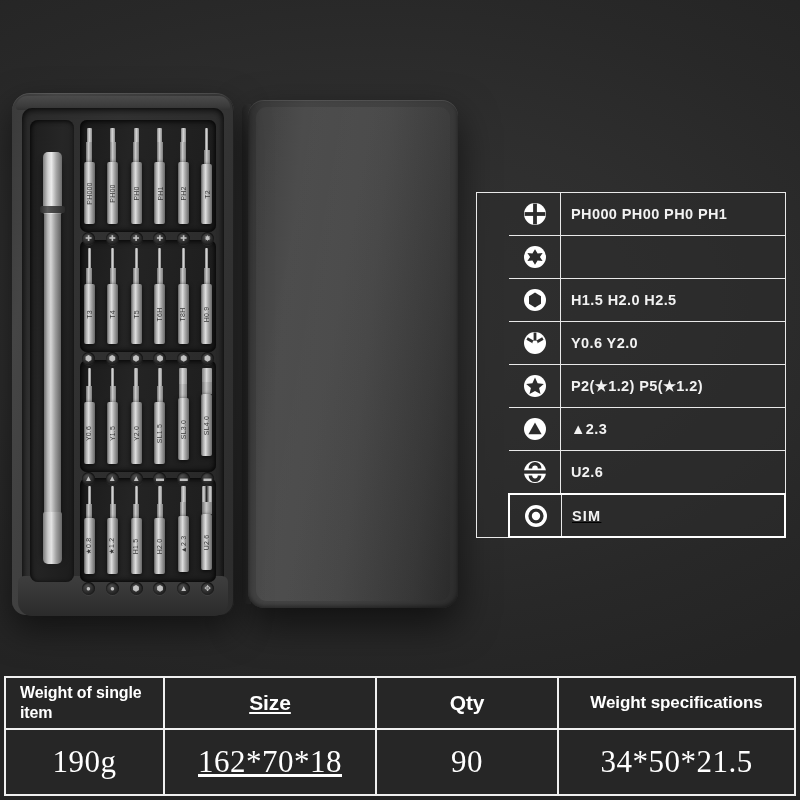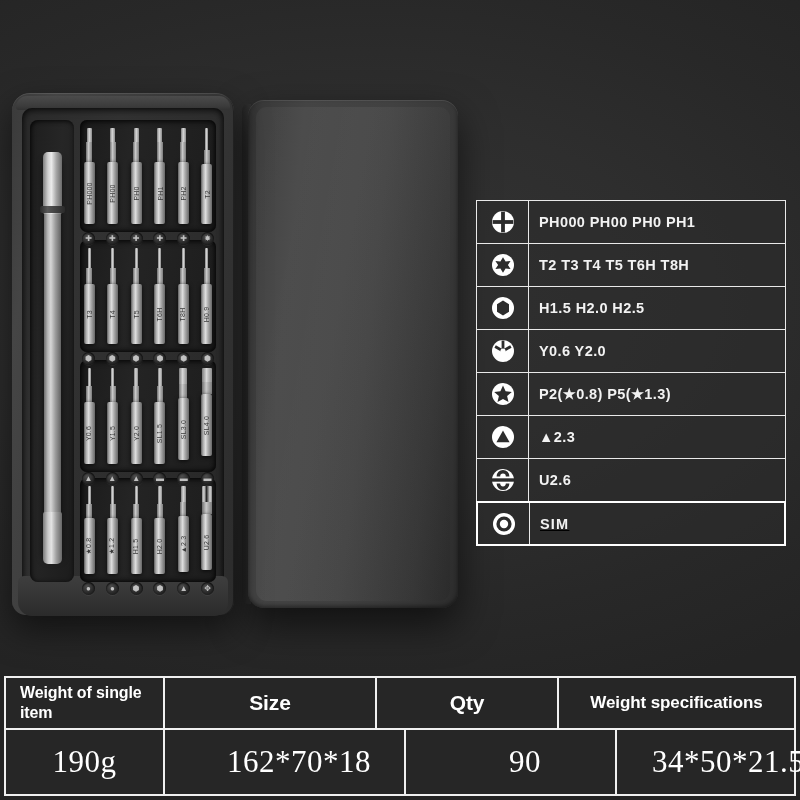--- a/index.html
+++ b/index.html
@@ -191,25 +191,26 @@
     position: absolute;
     left: 242px; top: 104px;
     width: 9px; height: 500px;
     border-radius: 6px 0 0 6px;
     background: linear-gradient(90deg, #262626, #343434);
   }
 
   
   #spec-table {
     position: absolute;
-    left: 476px; top: 200px;
+    left: 476px; top: 192px;
     width: 310px;
     border: 1px solid #e9e9e9;
     box-sizing: border-box;
     background: rgba(44,44,44,.55);
+    padding-left: 32px;
   }
   .spec-row {
     display: flex;
     align-items: stretch;
     height: 43px;
     border-bottom: 1px solid #e9e9e9;
     box-sizing: border-box;
   }
   .spec-row:last-child { border-bottom: none; text-decoration: underline; }
   .spec-row.highlight {
@@ -245,34 +246,34 @@
     left: 4px; top: 676px;
     width: 792px; height: 120px;
     border: 2px solid #f0f0f0;
     box-sizing: border-box;
     background: #262626;
     display: flex;
     flex-direction: column;
   }
   .bt-row { display: flex; }
   .bt-row.head { height: 51px; border-bottom: 2px solid #f0f0f0; justify-content: flex-end; }
-  .bt-row.body { height: 65px; gap: 29px; }
+  .bt-row.body { height: 65px; }
   .bt-cell {
     display: flex;
     align-items: center;
     justify-content: center;
     border-right: 2px solid #f0f0f0;
     box-sizing: border-box;
     color: #ffffff;
     text-align: center;
     padding: 0 6px;
   }
   .bt-cell:last-child { border-right: none; }
   .bt-c1 { flex: 0 0 159px; }
-  .bt-c2 { flex: 0 0 212px; }
+  .bt-c2 { flex: 0 0 212px; text-decoration: underline; }
   .bt-c3 { flex: 0 0 182px; }
   .bt-c4 { flex: 1 1 auto; }
   .bt-row.head .bt-cell {
     font-size: 17px;
     font-weight: bold;
     letter-spacing: -.1px;
   }
   .bt-row.head .bt-c1 {
     justify-content: flex-start;
     text-align: left;
@@ -590,21 +591,20 @@
     </div>
 
 
     <div class="spec-row">
       <div class="spec-icon-cell">
         <svg class="bit-icon" width="26" height="26" viewBox="0 0 26 26">
           <circle cx="13" cy="13" r="11" fill="#fff"></circle>
           <path d="M13 5.2 L15.6 9.6 L20.6 9.0 L17.9 13.0 L20.6 17.0 L15.6 16.4 L13 20.8 L10.4 16.4 L5.4 17.0 L8.1 13.0 L5.4 9.0 L10.4 9.6 Z" fill="#2c2c2c"></path>
         </svg>
       </div>
-      <div class="spec-label-cell">T2 T3 T4 T5 T6H T8H</div>
     </div>
 
     <div class="spec-row">
       <div class="spec-icon-cell">
         <svg class="bit-icon" width="26" height="26" viewBox="0 0 26 26">
           <circle cx="13" cy="13" r="11" fill="#fff"></circle>
           <path d="M13 5.6 L19.0 9.3 L19.0 16.7 L13 20.4 L7.0 16.7 L7.0 9.3 Z" fill="#2c2c2c"></path>
         </svg>
       </div>
       <div class="spec-label-cell">H1.5 H2.0  H2.5</div>
@@ -625,21 +625,21 @@
       <div class="spec-label-cell">Y0.6 Y2.0</div>
     </div>
 
     <div class="spec-row">
       <div class="spec-icon-cell">
         <svg class="bit-icon" width="26" height="26" viewBox="0 0 26 26">
           <circle cx="13" cy="13" r="11" fill="#fff"></circle>
           <path d="M13 4.6 L15.6 10.3 L21.8 10.9 L17.1 15.0 L18.5 21.1 L13 17.9 L7.5 21.1 L8.9 15.0 L4.2 10.9 L10.4 10.3 Z" fill="#2c2c2c"></path>
         </svg>
       </div>
-      <div class="spec-label-cell">P2(★0.8) P5(★1.3)</div>
+      <div class="spec-label-cell">P2(★1.2) P5(★1.2)</div>
     </div>
 
     <div class="spec-row">
       <div class="spec-icon-cell">
         <svg class="bit-icon" width="26" height="26" viewBox="0 0 26 26">
           <circle cx="13" cy="13" r="11" fill="#fff"></circle>
           <path d="M13 6.6 L19.6 18.2 L6.4 18.2 Z" fill="#2c2c2c"></path>
         </svg>
       </div>
       <div class="spec-label-cell">▲2.3</div>

